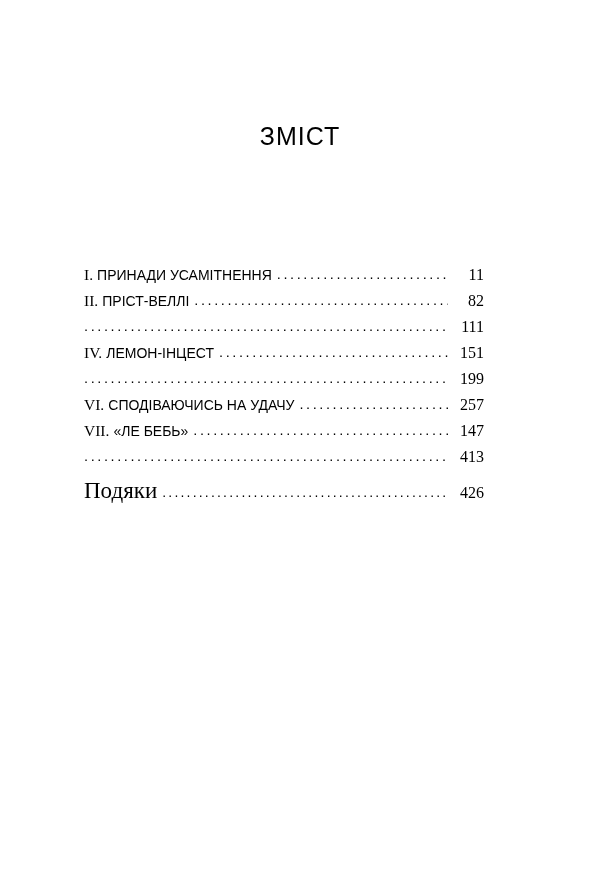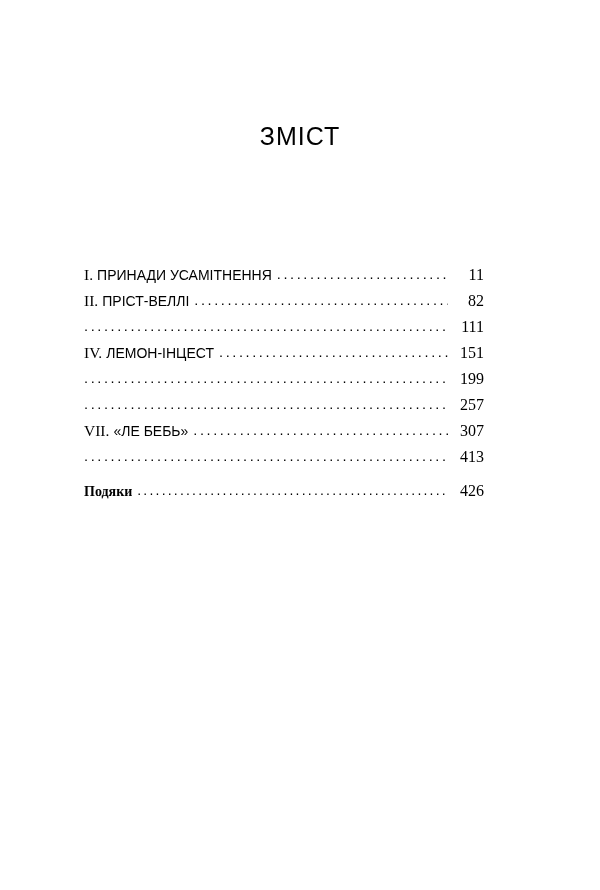--- a/index.html
+++ b/index.html
@@ -75,22 +75,22 @@
     font-size: 14px;
   }
   .toc-extra {
     position: absolute;
     top: 478px;
     left: 84px;
     width: 400px;
   }
   .toc-extra .toc-entry .label {
     font-family: "Liberation Serif", serif;
-    font-size: 14px;
-    font-weight: 700;
+    font-size: 23px;
+    font-weight: 400;
   }
   .toc-extra .toc-entry .page-num {
     font-family: "Liberation Serif", serif;
     font-size: 16px;
   }
   .toc-extra .toc-entry .dots {
     letter-spacing: 2.2px;
     font-size: 14px;
   }
 </style>
@@ -125,28 +125,29 @@
       <span class="dots">...........................................................................</span>
       <span class="page-num">151</span>
     </div>
 
     <div class="toc-entry">
       <span class="dots">...........................................................................</span>
       <span class="page-num">199</span>
     </div>
 
     <div class="toc-entry">
+      <span class="label"><span class="roman">VI.</span> <span class="title-text">СПОДІВАЮЧИСЬ НА УДАЧУ</span></span>
       <span class="dots">...........................................................................</span>
       <span class="page-num">257</span>
     </div>
 
     <div class="toc-entry">
       <span class="label"><span class="roman">VII.</span> <span class="title-text">«ЛЕ БЕБЬ»</span></span>
       <span class="dots">...........................................................................</span>
-      <span class="page-num">307</span>
+      <span class="page-num">147</span>
     </div>
 
     <div class="toc-entry">
       <span class="dots">...........................................................................</span>
       <span class="page-num">413</span>
     </div>
 
   </div>
 
   <div class="toc-extra">

